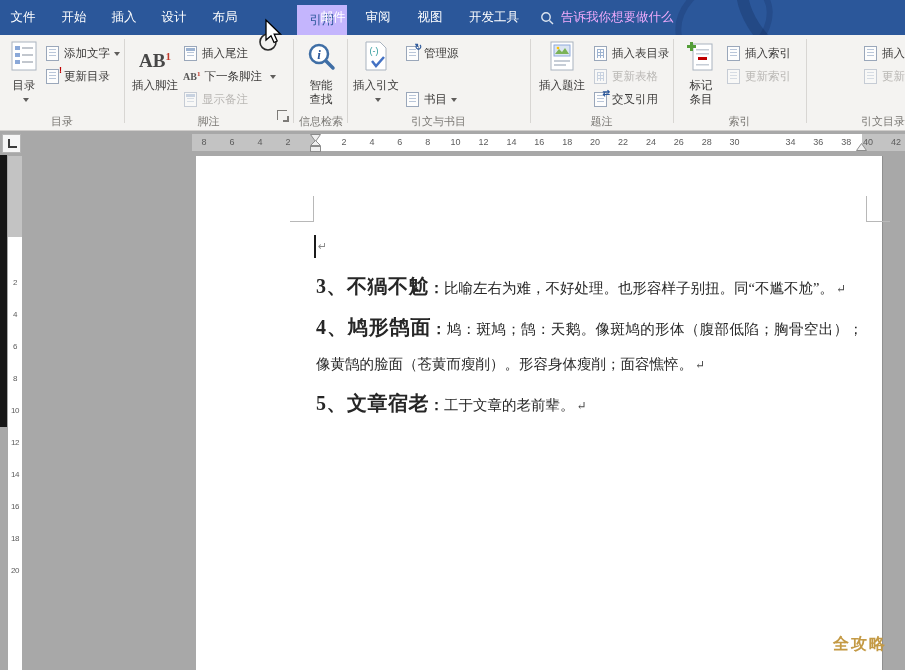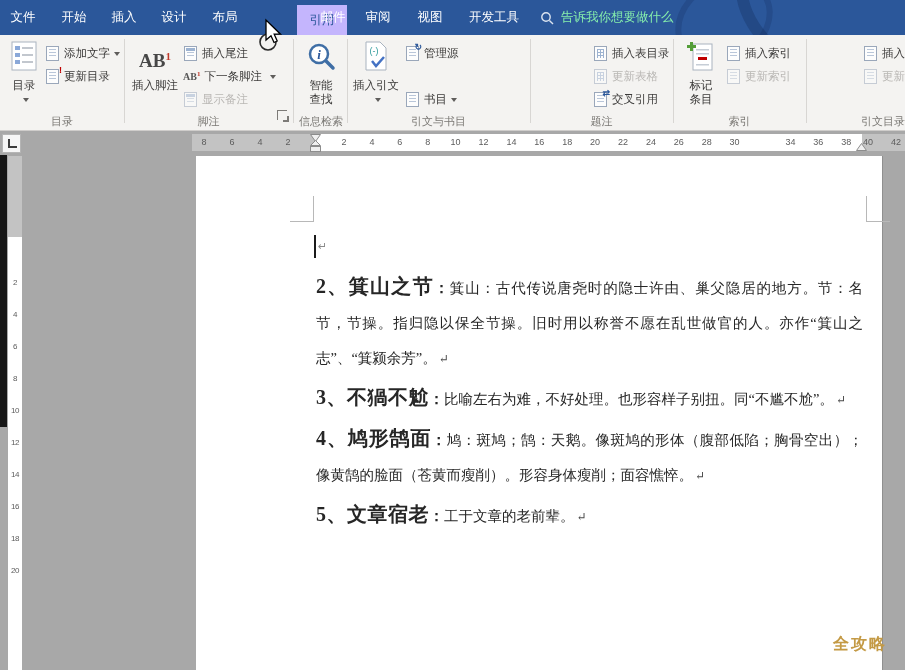--- a/index.html
+++ b/index.html
@@ -5,21 +5,21 @@
   html,body{margin:0;padding:0;background:#fff;}
   .app{position:relative;width:905px;height:670px;overflow:hidden;
        font-family:"Liberation Sans","DejaVu Sans",sans-serif;background:#a8a8a8;cursor:default;}
   
   .titlebar{position:absolute;left:0;top:0;width:905px;height:35px;background:var(--titlebar_blue,#2b579a);overflow:hidden;}
   .deco{position:absolute;border-radius:50%;pointer-events:none;}
   .d1{right:-40px;top:-60px;width:190px;height:120px;border:12px solid rgba(10,30,70,.25);transform:rotate(24deg);}
   .d2{right:130px;top:-20px;width:90px;height:70px;border:6px solid rgba(10,30,70,.18);transform:rotate(-30deg);}
   .tab{position:absolute;top:0;height:35px;line-height:35px;text-align:center;color:#fff;font-size:12.5px;}
   .tab.active{background:#c4b5fd;color:var(--titlebar_blue,#2b579a);top:5px;height:30px;line-height:30px;margin-left:47px;}
-  .searchbox{position:absolute;left:540px;top:0;height:35px;display:flex;align-items:center;color:#86efac;font-size:12.5px;gap:7px;}
+  .searchbox{position:absolute;left:540px;top:0;height:35px;display:flex;align-items:center;color:#f0abfc;font-size:12.5px;gap:7px;}
   
   .ribbon{position:absolute;left:0;top:35px;width:905px;height:95px;background:#f4f3f1;border-bottom:1px solid #cfcdcb;}
   .gdiv{position:absolute;top:4px;height:84px;width:1px;background:#d8d6d3;}
   .glabel{position:absolute;top:79px;height:14px;line-height:14px;font-size:11px;color:#7a7874;text-align:center;white-space:nowrap;}
   .bigbtn{position:absolute;top:3px;height:88px;text-align:center;font-size:11.5px;color:#3b3a39;line-height:14px;}
   .bicon{display:block;height:37px;padding-top:3px;}
   .blabel{display:block;}
   .smbtn{position:absolute;height:21px;display:flex;align-items:center;font-size:11.5px;color:#3b3a39;white-space:nowrap;justify-content:center;}
   .dis{color:#b9b7b4;}
   .dis .pg{opacity:.5;}
@@ -176,20 +176,33 @@
       <span>管理源</span>
     </div>
     <div class="smbtn" style="left:406px;top:54px">
       <span class="pg"></span>
       <span>书目</span>
       <i class="caret"></i>
     </div>
     <span class="glabel" style="left:347px;width:183px">引文与书目</span>
     <div class="gdiv" style="left:530px"></div>
 
+    <div class="bigbtn" style="left:536px;width:52px">
+      <span class="bicon">
+        <svg width="26" height="30" viewBox="0 0 26 30">
+            <rect x="2" y="1" width="22" height="28" fill="#fff" stroke="#a9b3bf"></rect>
+            <rect x="5" y="4" width="16" height="11" fill="#dbe5f1" stroke="#8faadc"></rect>
+            <path d="M6 13 l4 -5 l3 3 l3 -4 l4 6 z" fill="#70ad47" opacity="0.9"></path>
+            <circle cx="9" cy="7" r="1.3" fill="#ffc000"></circle>
+            <rect x="5" y="19" width="16" height="2" fill="#c6cdd6"></rect>
+            <rect x="5" y="23" width="12" height="2" fill="#c6cdd6"></rect>
+          </svg>
+      </span>
+      <span class="blabel">插入题注</span>
+    </div>
     <div class="smbtn" style="left:594px;top:8px">
       <span class="pg tbl"></span>
       <span>插入表目录</span>
     </div>
     <div class="smbtn dis" style="left:594px;top:31px">
       <span class="pg tbl"></span>
       <span>更新表格</span>
     </div>
     <div class="smbtn" style="left:594px;top:54px">
       <span class="pg">
@@ -309,21 +322,20 @@
     <div class="cropmark" style="left:313px;top:65px;width:1px;height:26px"></div>
     <div class="cropmark" style="left:290px;top:90px;width:24px;height:1px"></div>
     <div class="cropmark" style="left:866px;top:65px;width:1px;height:26px"></div>
     <div class="cropmark" style="left:866px;top:90px;width:24px;height:1px"></div>
     <div class="caret-line"></div>
     <span class="cursor-pmark">↵</span>
 
     <div class="doc-text">
 
 
-        <p><span class="p-head">2、箕山之节</span><span class="p-sep">：</span><span>箕山：古代传说唐尧时的隐士许由、巢父隐居的地方。节：名节，节操。指归隐以保全节操。旧时用以称誉不愿在乱世做官的人。亦作“箕山之志”、“箕颍余芳”。</span><span class="pmark">↵</span></p>
 
         <p><span class="p-head">3、不猧不魀</span><span class="p-sep">：</span><span>比喻左右为难，不好处理。也形容样子别扭。同“不尴不尬”。</span><span class="pmark">↵</span></p>
 
         <p><span class="p-head">4、鸠形鹄面</span><span class="p-sep">：</span><span>鸠：斑鸠；鹄：天鹅。像斑鸠的形体（腹部低陷；胸骨空出）；像黄鹄的脸面（苍黄而瘦削）。形容身体瘦削；面容憔悴。</span><span class="pmark">↵</span></p>
 
         <p><span class="p-head">5、文章宿老</span><span class="p-sep">：</span><span>工于文章的老前辈。</span><span class="pmark">↵</span></p>
       </div>
 
     <div class="watermark">全攻略</div>
   </div>

